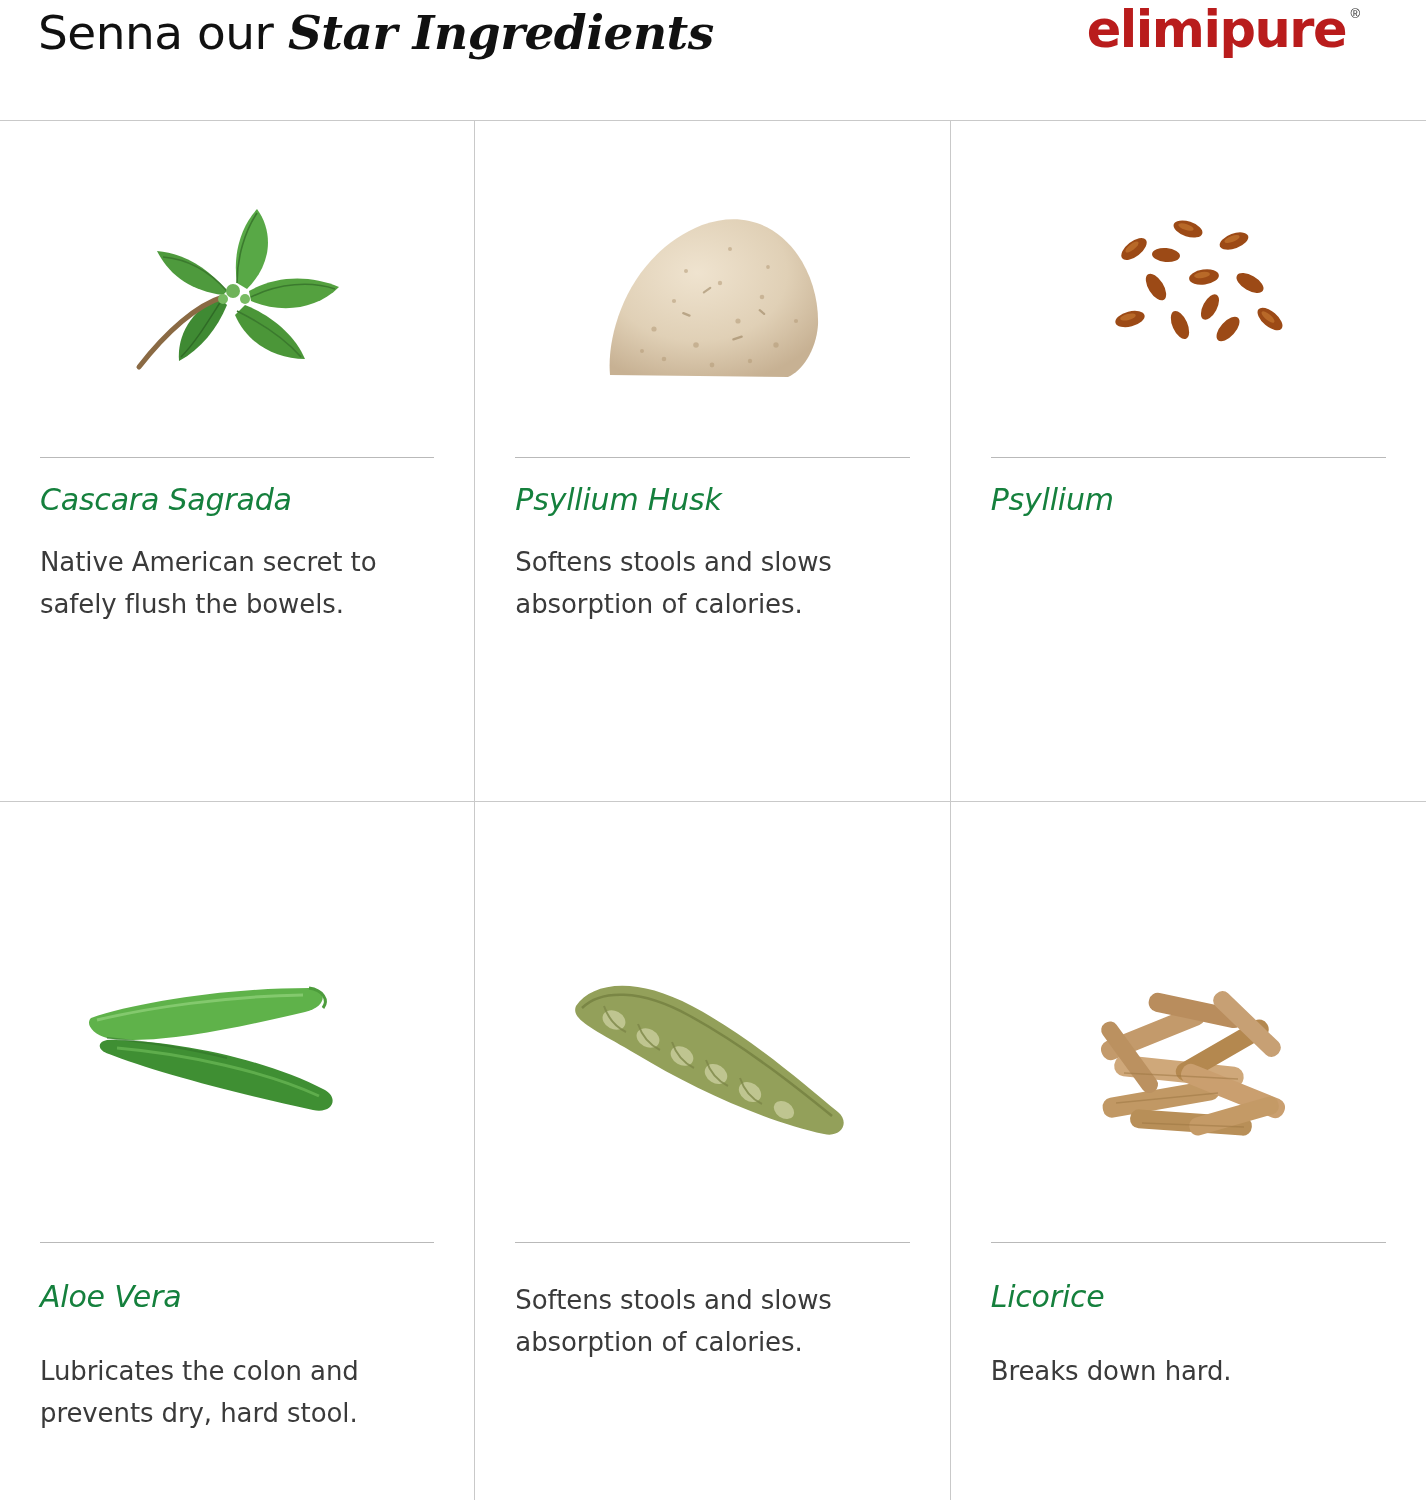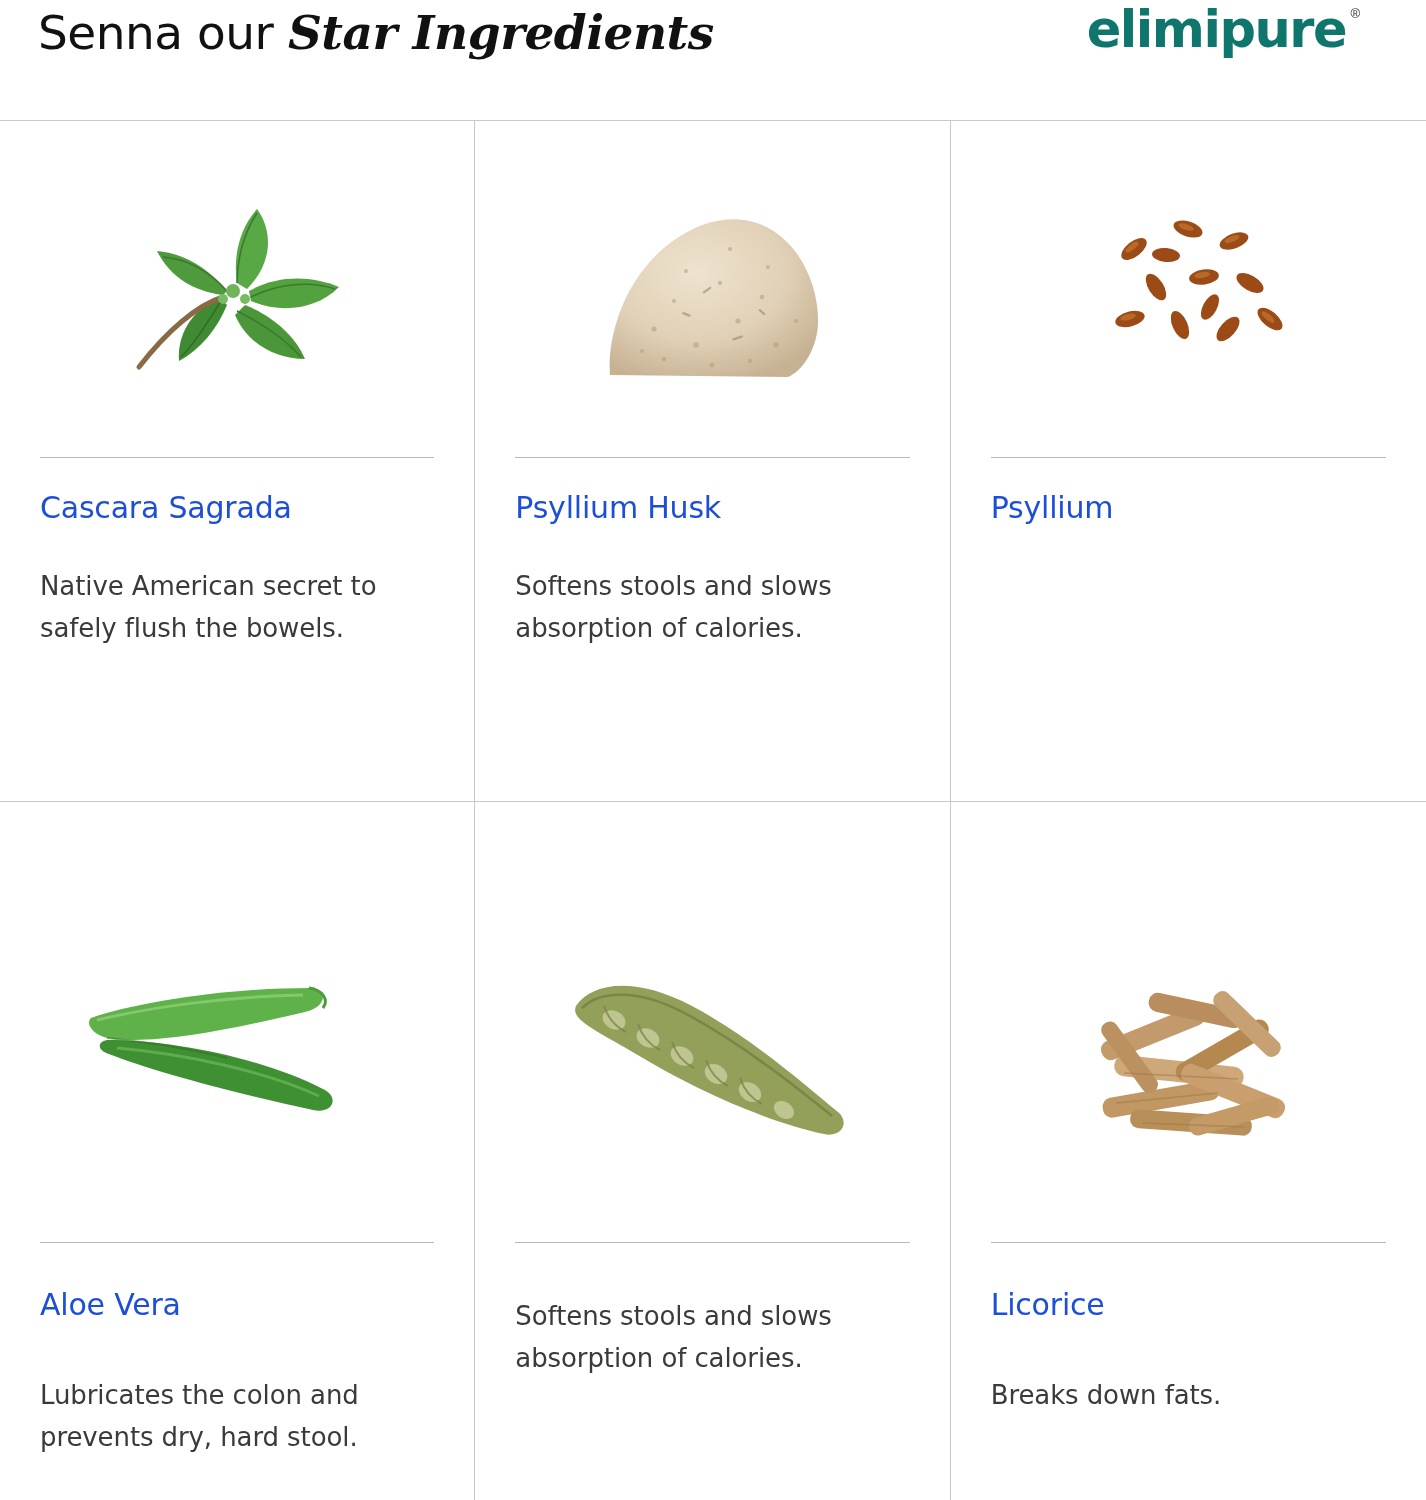--- a/index.html
+++ b/index.html
@@ -45,21 +45,21 @@
   .brand-wrap {
     position: relative;
     margin-top: 2px;
     margin-right: 10px;
   }
   .brand {
     font-family: "DejaVu Sans", sans-serif;
     font-size: 51px;
     font-weight: 700;
     letter-spacing: -1.5px;
-    color: #0f766e;
+    color: #b91c1c;
     line-height: 1;
   }
   .brand-reg {
     position: absolute;
     top: 2px;
     right: -14px;
     font-size: 13px;
     color: #2b2b2b;
     font-family: "Liberation Sans", sans-serif;
   }
@@ -101,31 +101,32 @@
   }
   .divider {
     border-top: 1px solid #b9b9b9;
     margin: 18px 0 0 0;
     width: 100%;
   }
   .ing-name {
     font-family: "DejaVu Sans", sans-serif;
     font-size: 30px;
     font-weight: 400;
-    color: #1d4ed8;
-    margin-top: 32px;
+    color: #15803d;
+    margin-top: 24px;
     letter-spacing: -0.2px;
+    font-style: italic;
   }
   .ing-desc {
     font-family: "DejaVu Sans", sans-serif;
     font-size: 26px;
     font-weight: 400;
     color: #3a3a3a;
     line-height: 1.62;
-    margin-top: 40px;
+    margin-top: 24px;
     max-width: 385px;
     letter-spacing: -0.1px;
   }
 
   svg { display: block; }
 </style>
 </head>
 <body>
 
 <div class="header">
@@ -297,16 +298,16 @@
         </g>
         <g stroke="#9e7844" stroke-width="1.4" opacity="0.55" fill="none">
           <path d="M86 116 L200 122"></path>
           <path d="M78 146 L180 136"></path>
           <path d="M104 166 L206 170"></path>
         </g>
       </svg>
     </div>
     <div class="divider"></div>
     <div class="ing-name">Licorice</div>
-    <div class="ing-desc">Breaks down fats.</div>
+    <div class="ing-desc">Breaks down hard.</div>
   </div>
 
 </div>
 
 </body></html>

